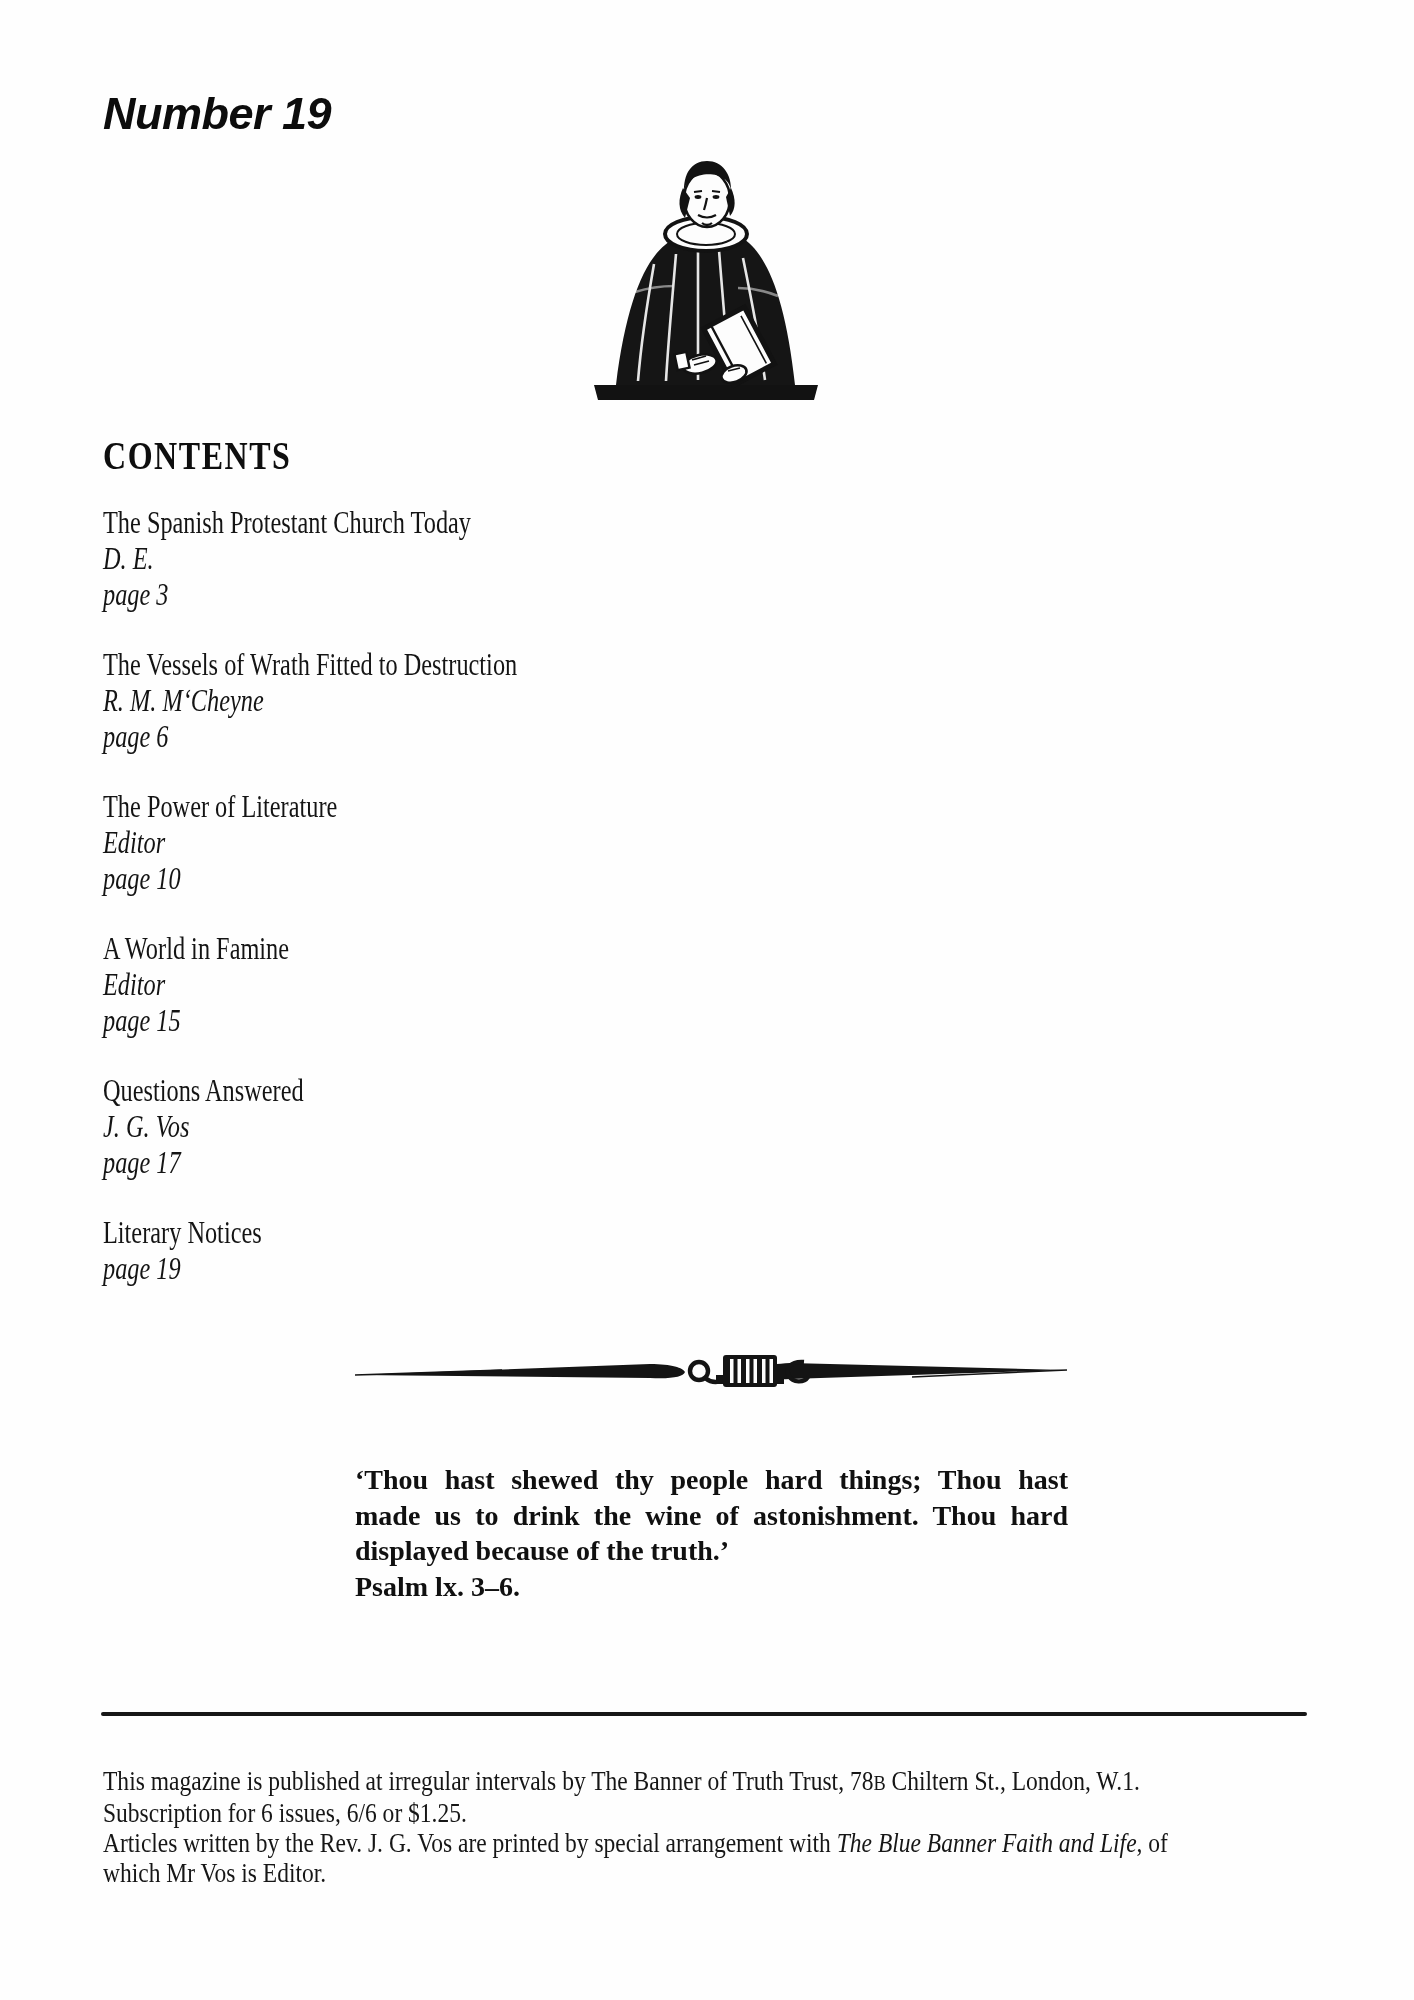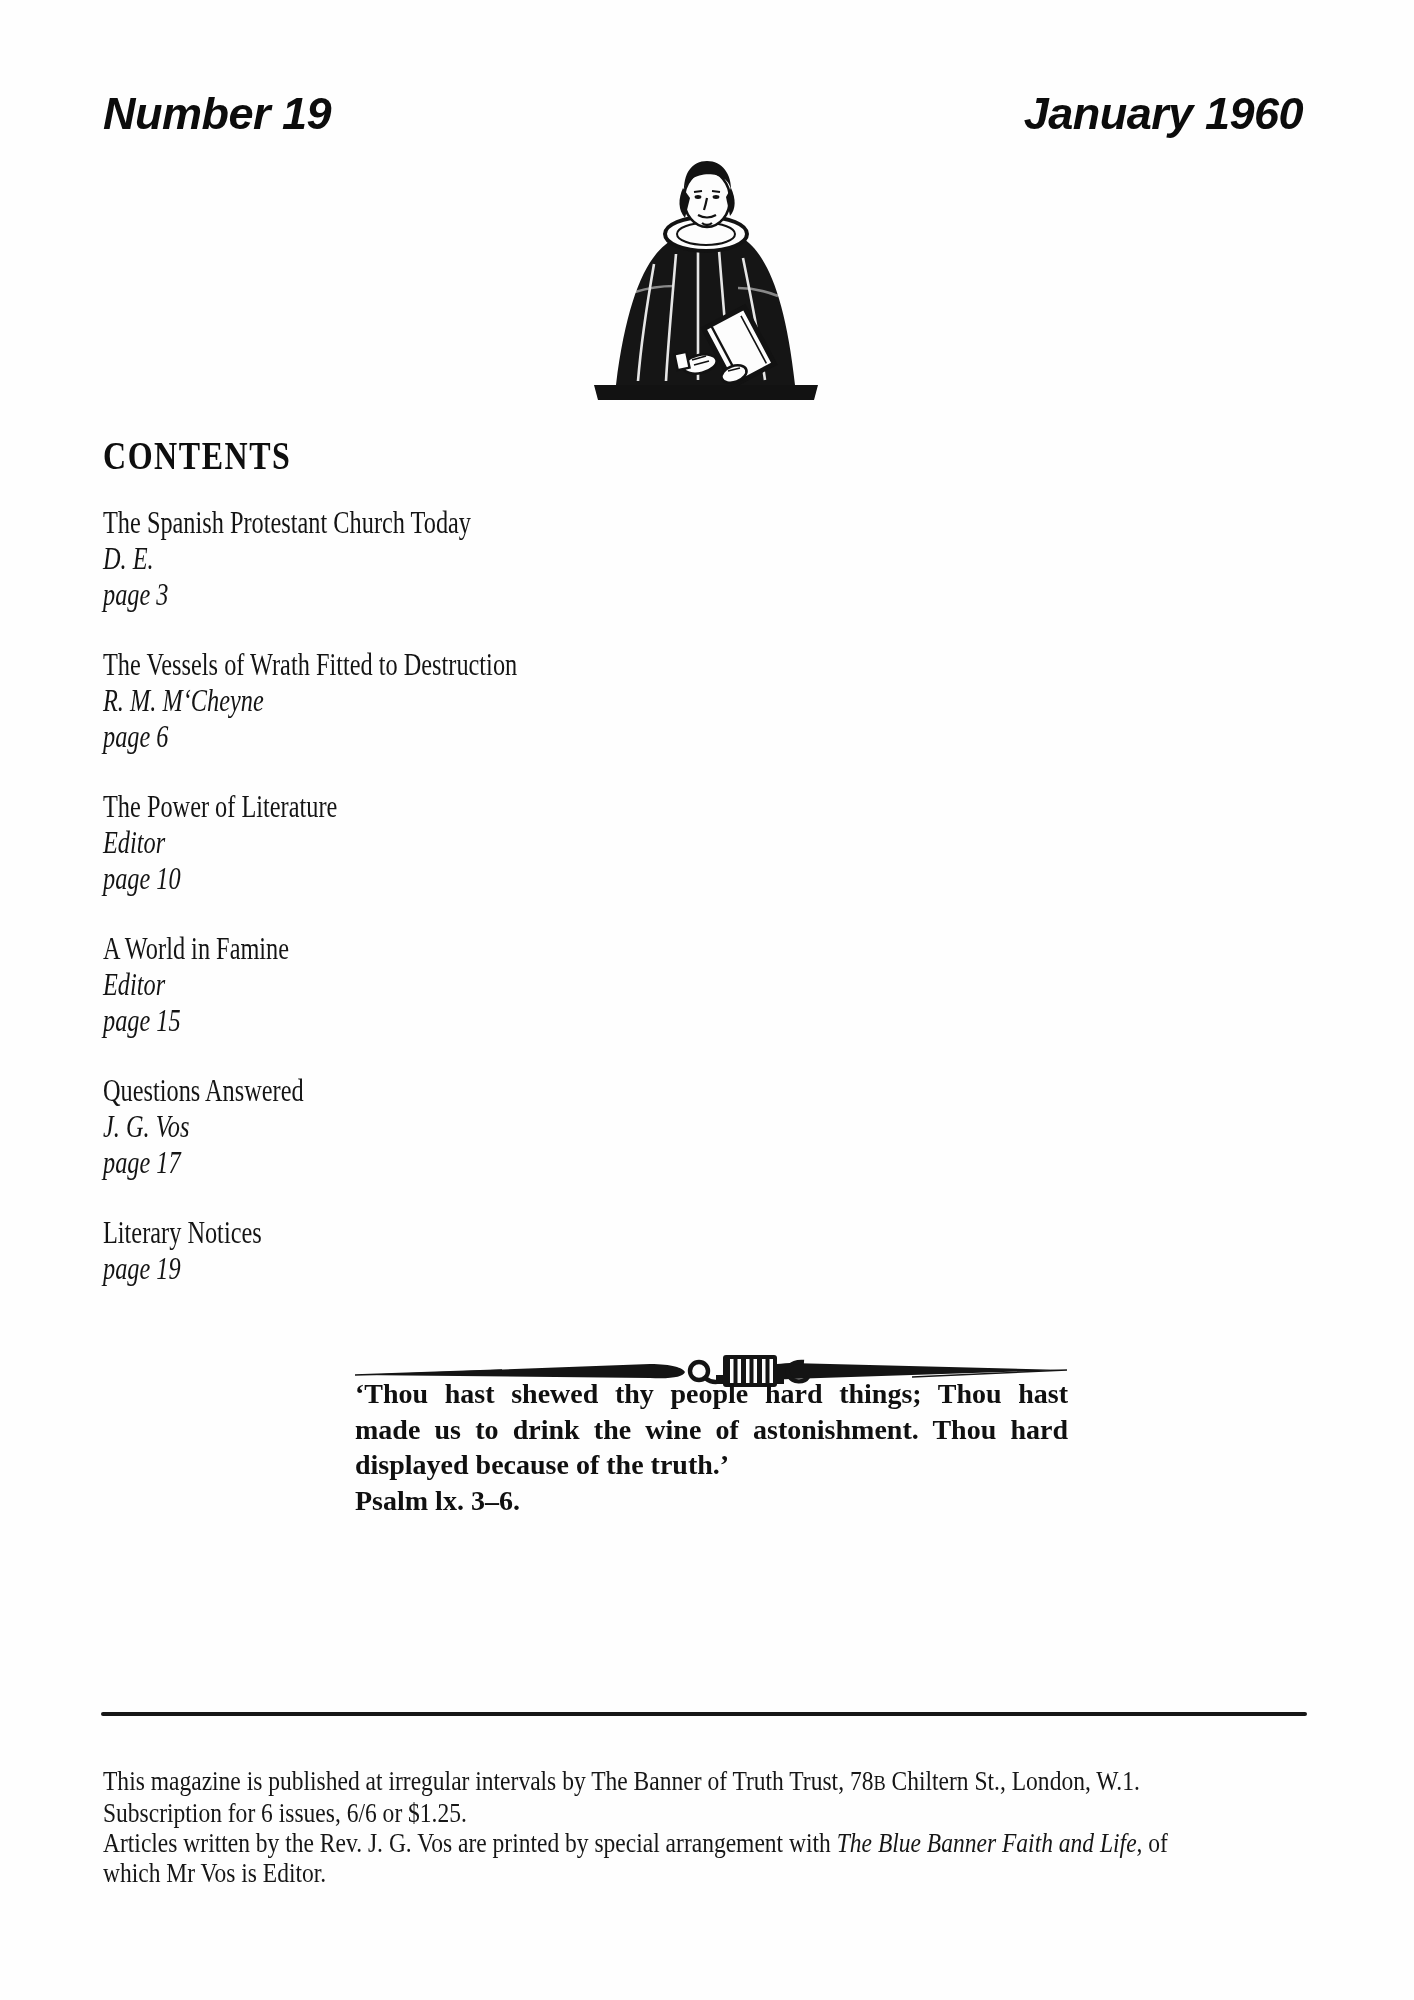--- a/index.html
+++ b/index.html
@@ -29,42 +29,41 @@
     position:absolute;left:103px;top:504px;
     font-size:32px;line-height:36px;color:#141414;
     transform:scaleX(0.76);transform-origin:left top;white-space:nowrap;
   }
   .toc-entry{margin-bottom:34px;}
   .toc-author,.toc-page{font-style:italic;}
   
   .divider{position:absolute;left:352px;top:1350px;}
   
   .quote{
-    position:absolute;left:355px;top:1376px;width:713px;
+    position:absolute;left:355px;top:1462px;width:713px;
     font-weight:700;font-size:28px;line-height:35.5px;color:#101010;
   }
   .quote-line{text-align:justify;text-align-last:justify;}
   .quote-last{display:flex;justify-content:space-between;flex-direction:column;}
   
   .rule{position:absolute;left:101px;top:1712px;width:1206px;height:4px;background:#161616;border-radius:2px;}
   .footer{
     position:absolute;left:103px;top:1766px;width:1500px;
     font-size:28px;line-height:30px;color:#161616;
     transform:scaleX(0.84);transform-origin:left top;
   }
   .footer-line{white-space:nowrap;}
   .italic{font-style:italic;}
   .smallcap{font-size:0.78em;}
 </style>
 </head>
 <body>
 
 <div class="header">
   <span>Number 19</span>
-  <span>January 1960</span>
 </div>
 
 <svg class="engraving" viewBox="0 0 236 254" aria-hidden="true">
 
   <path d="M6,233 L230,233 L226,248 L10,248 Z" fill="#121212"></path>
 
   <path d="M118,76 C99,76 88,83 77,93 C56,110 38,152 28,233 L207,233 C198,150 181,109 161,91 C150,81 137,76 118,76 Z" fill="#151515"></path>
 
   <g stroke="#fdfdfd" stroke-width="2.6" fill="none" opacity="0.9">
     <path d="M66,112 C59,152 53,192 50,229"></path>

